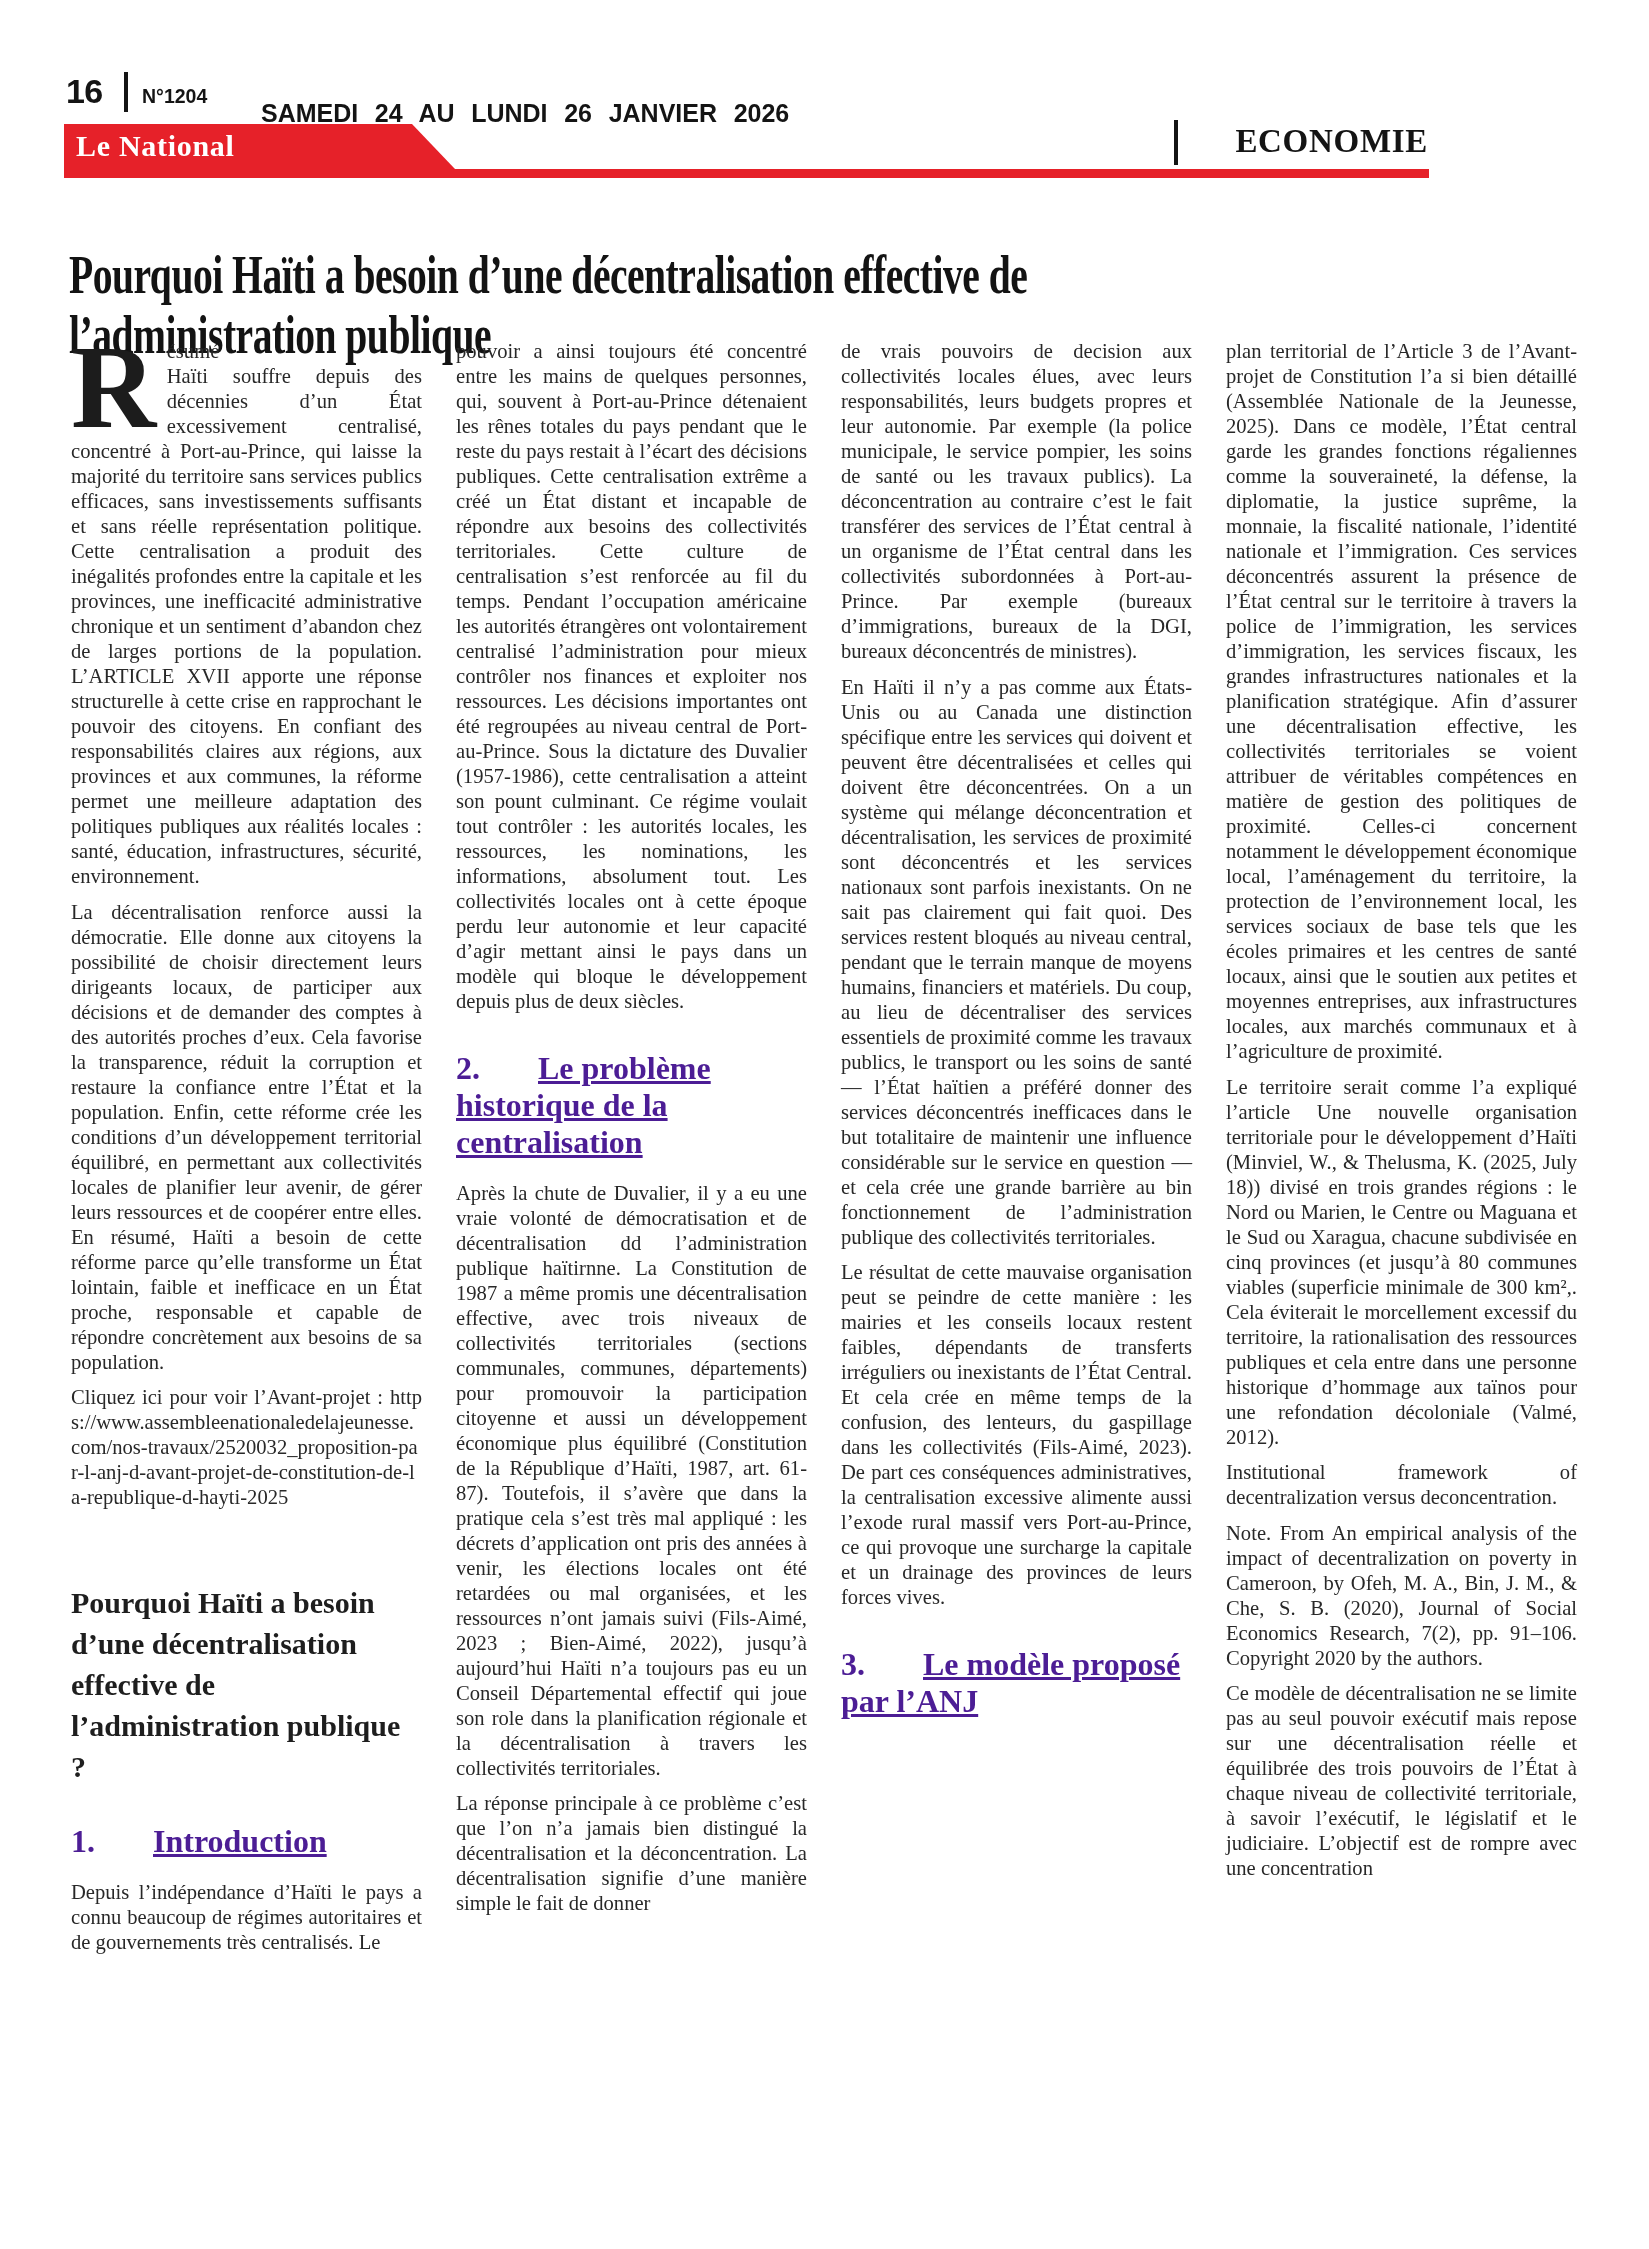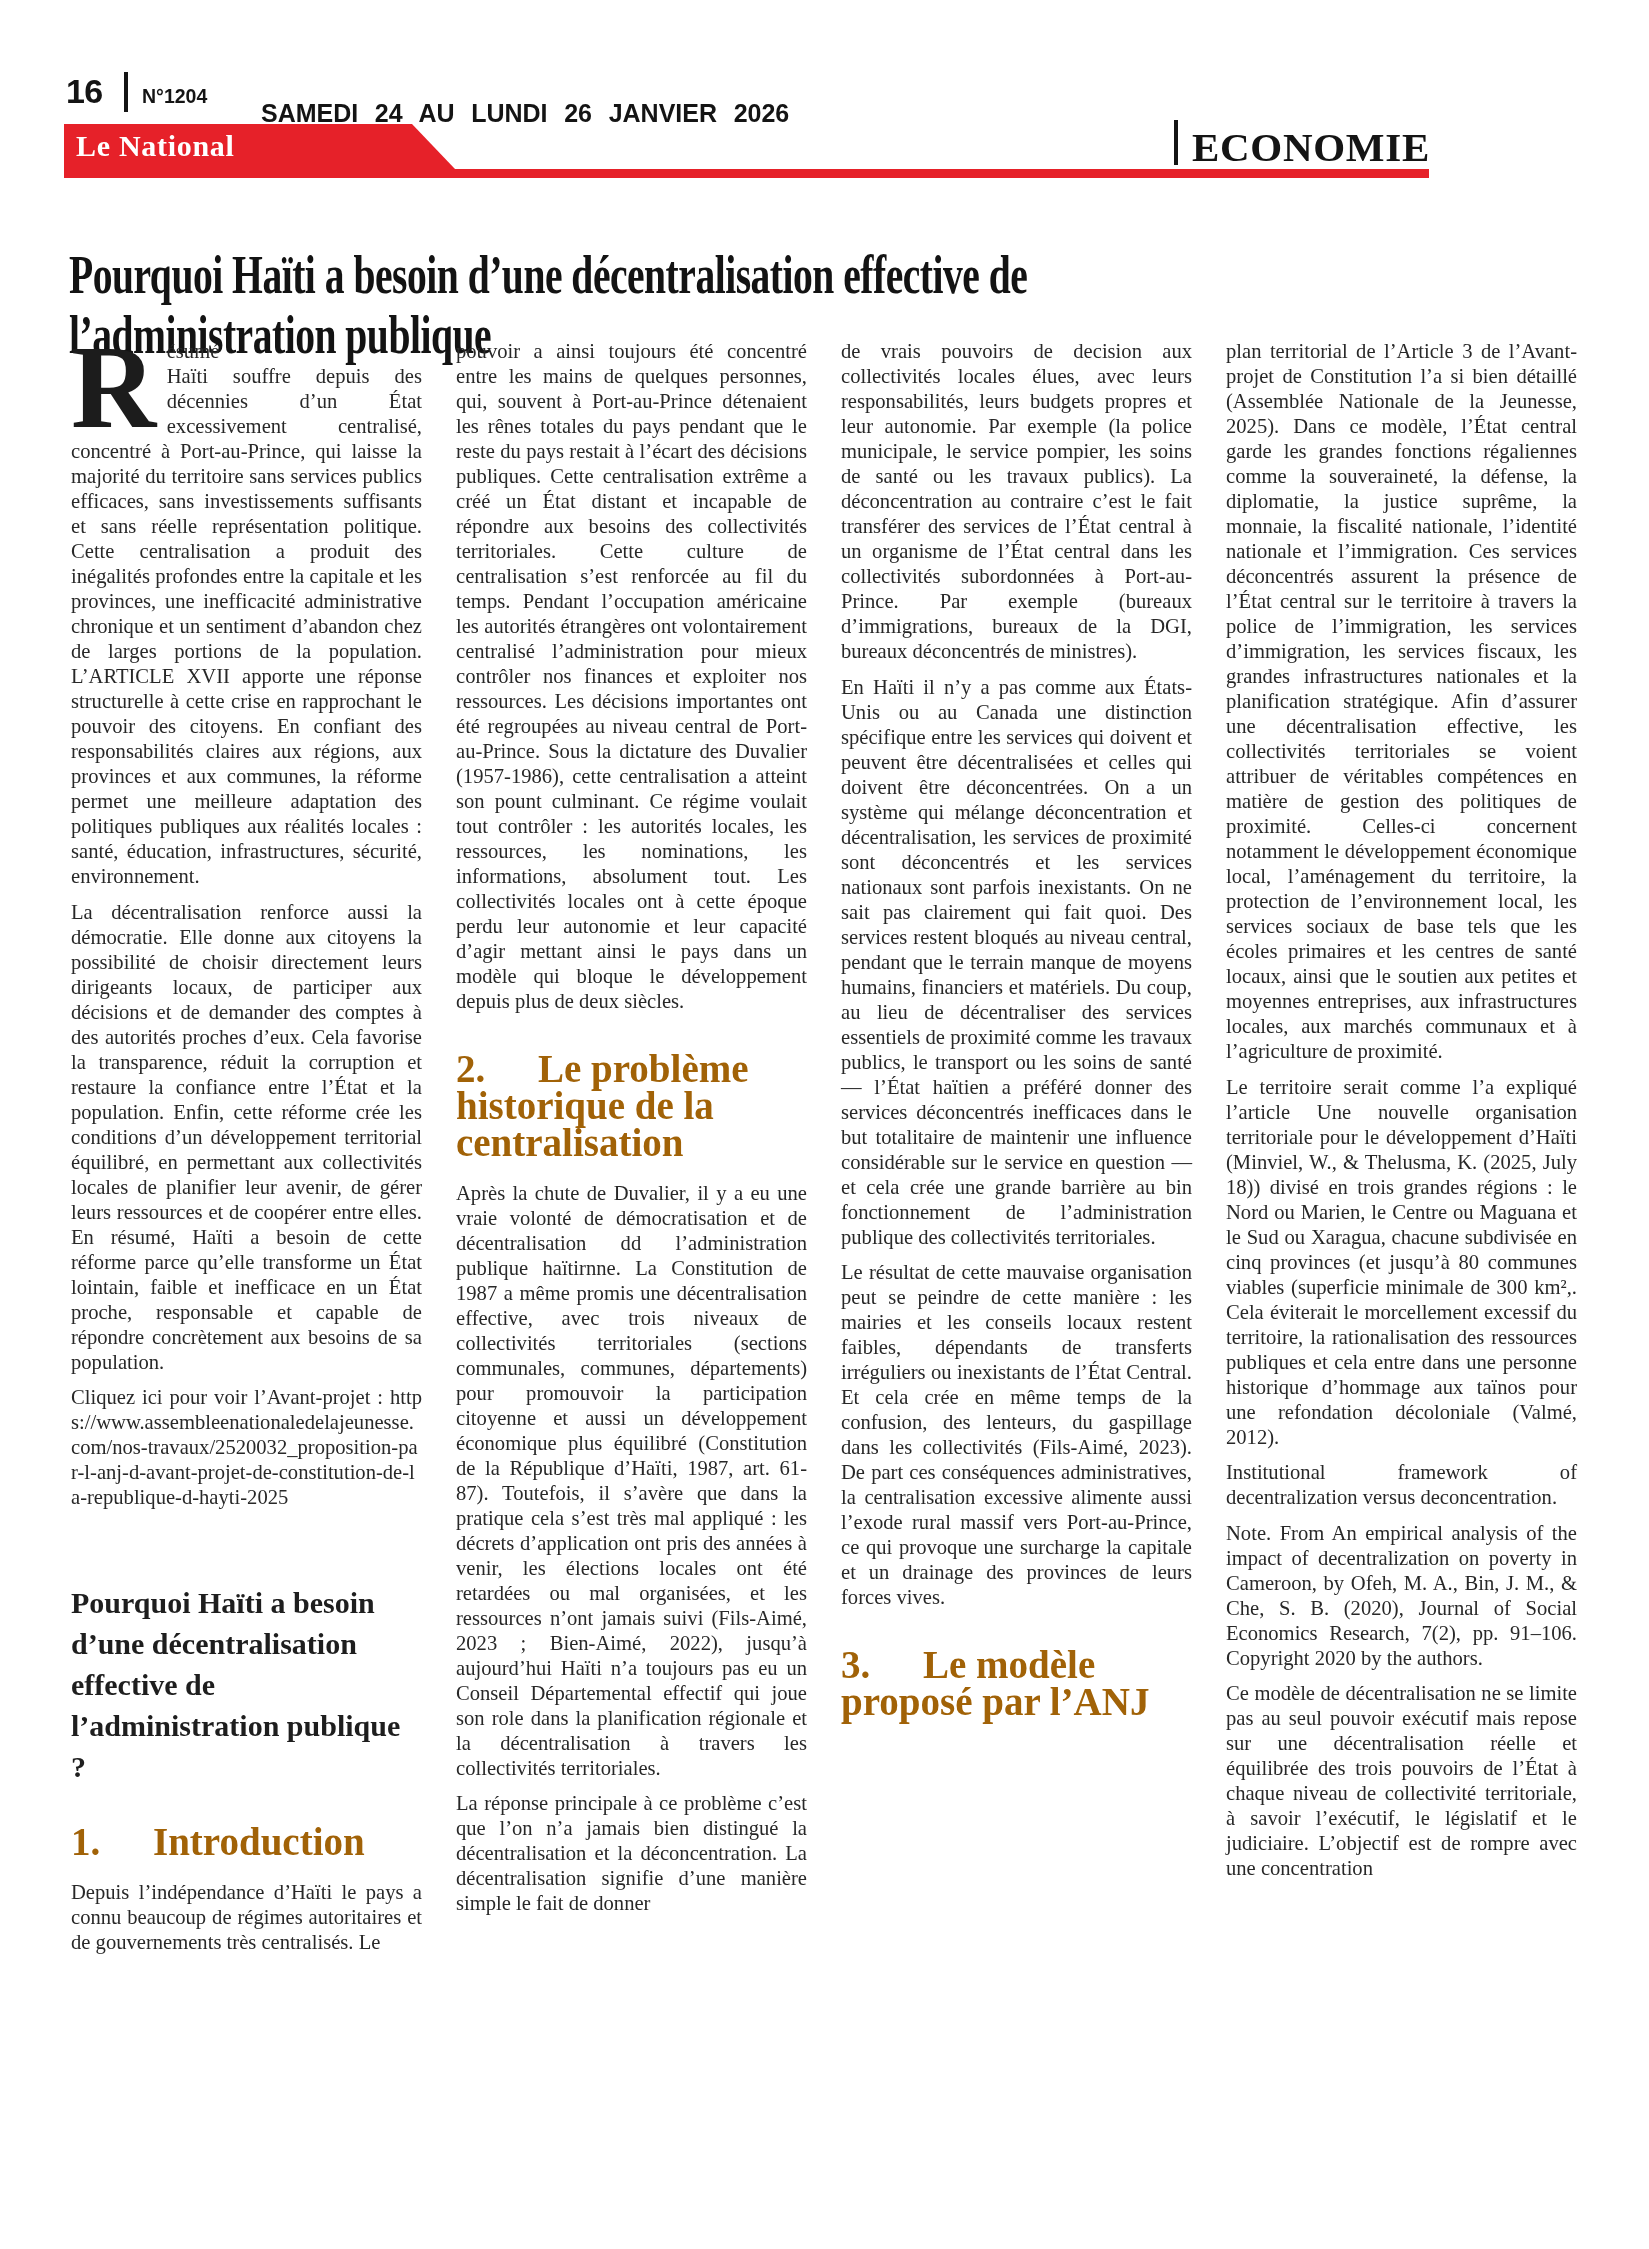--- a/index.html
+++ b/index.html
@@ -15,39 +15,39 @@
   .date{position:absolute;left:261px;top:99px;font-family:"Liberation Sans",sans-serif;
         font-weight:700;font-size:25px;color:#141414;word-spacing:9.7px;letter-spacing:0px;}
 
   .banner{position:absolute;left:64px;top:124px;width:391px;height:45px;background:var(--accent,#e62129);
           clip-path:polygon(0 0,89% 0,100% 100%,0 100%);}
   .banner .brand{display:block;padding-left:12px;line-height:43px;color:#ffffff;
                  font-family:"Liberation Serif",serif;font-weight:700;font-size:30px;letter-spacing:0.7px;}
   .hdr-rule{position:absolute;left:64px;top:169px;width:1365px;height:9px;background:var(--accent,#e62129);}
   .section-pipe{position:absolute;left:1174px;top:120px;width:3.7px;height:45px;background:#141414;}
   .section-label{position:absolute;left:1192px;top:123px;width:236px;text-align:right;
-                 font-family:"Liberation Serif",serif;font-weight:700;font-size:41px;color:#141414;letter-spacing:0.7px;}
+                 font-family:"Liberation Serif",serif;font-weight:700;font-size:33px;color:#141414;letter-spacing:0.7px;}
 
   
   .headline{position:absolute;left:69px;top:208px;width:2100px;
             transform:scaleX(0.72);transform-origin:0 0;
             font-weight:700;font-size:55px;line-height:60px;color:#131313;
             letter-spacing:-0.7px;white-space:pre-line;}
 
   
   .cols{position:absolute;left:71px;top:339px;width:1507px;height:1886px;
         display:flex;gap:34px;overflow:hidden;}
   .col{width:351px;flex:none;}
   .para{margin:0 0 10.5px 0;font-size:20.6px;line-height:25px;text-align:justify;
         color:#282828;}
   .para.breakall{word-break:break-all;}
   .dropcap{float:left;font-weight:700;font-size:118px;line-height:97px;
            padding-right:10.5px;color:#1c1c1c;}
   .subhead{margin:72px 0 0 0;font-weight:700;font-size:30px;line-height:41px;color:#1e1e1e;}
-  .section-h{margin:36px 0 19.5px 0;font-weight:700;font-size:39px;line-height:37px;color:#a16207;}
+  .section-h{margin:36px 0 19.5px 0;font-weight:700;font-size:32px;line-height:37px;color:#4c1d95;text-decoration:underline;}
   .section-h .num{display:inline-block;min-width:82px;}
 
   
   .continuation{position:absolute;right:140px;top:2154px;color:var(--accent,#e62129);
                 font-family:"Liberation Sans",sans-serif;font-weight:700;font-size:23px;
                 word-spacing:9px;}
 </style>
 </head>
 <body>
 

